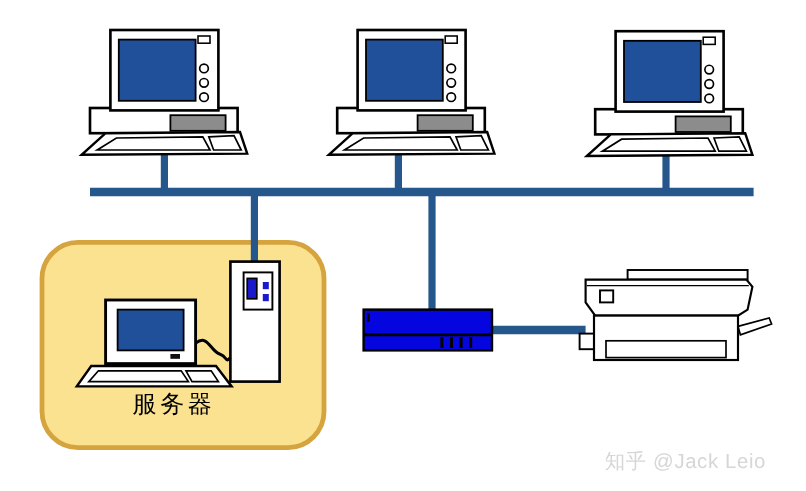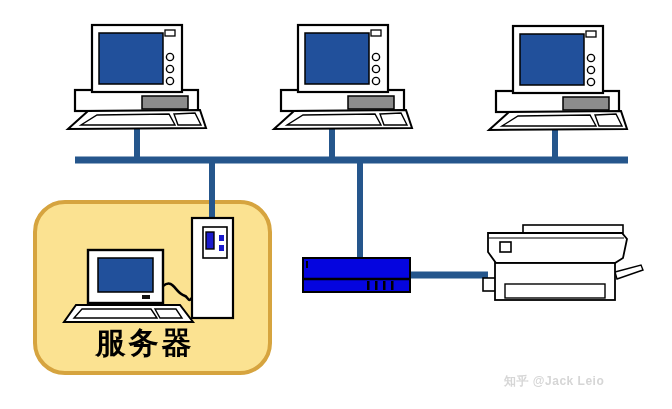--- a/index.html
+++ b/index.html
@@ -1,25 +1,25 @@
 <!DOCTYPE html>
 <html><head>
 <meta charset="utf-8">
 <style>
   html,body{margin:0;padding:0;background:#fff;}
   .stage{position:relative;width:672px;height:409px;background:#ffffff;overflow:hidden;
          font-family:"Liberation Sans",sans-serif;}
   .diagram-svg{position:absolute;left:0;top:0;}
   .server-label{position:absolute;left:78px;top:326px;width:134px;text-align:center;
-                font-family:"Liberation Serif",serif;font-weight:bold;font-size:30px;
+                font-family:"Liberation Serif",serif;font-weight:normal;font-size:20px;
                 letter-spacing:3px;color:#000;line-height:1.1;white-space:nowrap;}
   .watermark{position:absolute;left:504px;top:373px;width:160px;
-             font-family:"Liberation Sans",sans-serif;font-size:12px;color:#d6d6d6;
+             font-family:"Liberation Sans",sans-serif;font-size:17px;color:#d6d6d6;
              letter-spacing:0.5px;white-space:nowrap;
-             text-shadow:1px 1px 0 #ffffff;font-weight:bold;}
+             text-shadow:1px 1px 0 #ffffff;}
 </style>
 </head>
 <body>
 
 <div class="stage">
 
 <svg class="diagram-svg" width="672" height="409" viewBox="0 0 672 409" xmlns="http://www.w3.org/2000/svg">
 
   <defs>
     <g id="pc">

